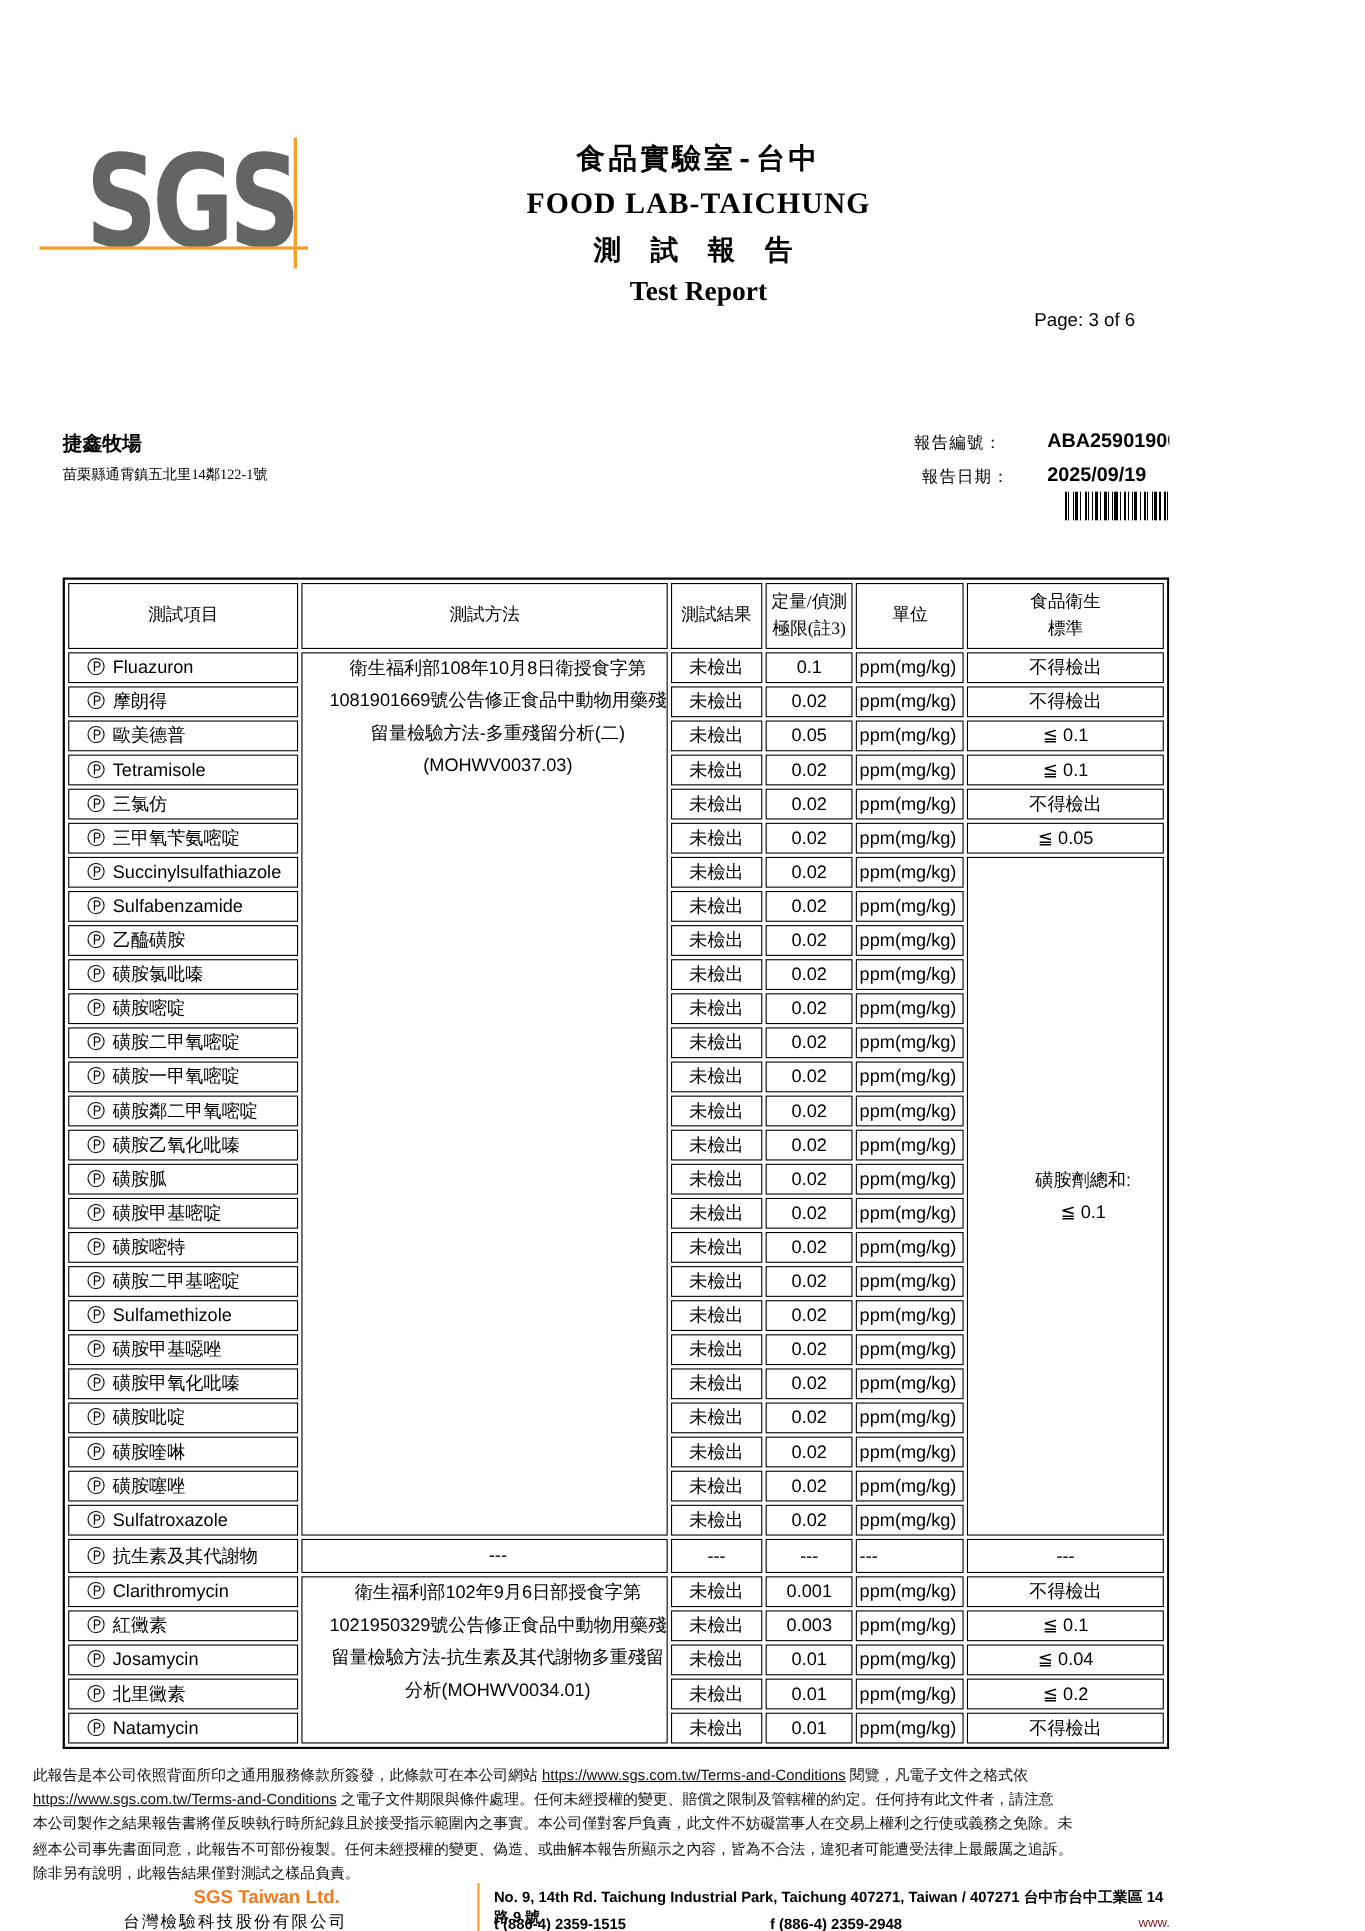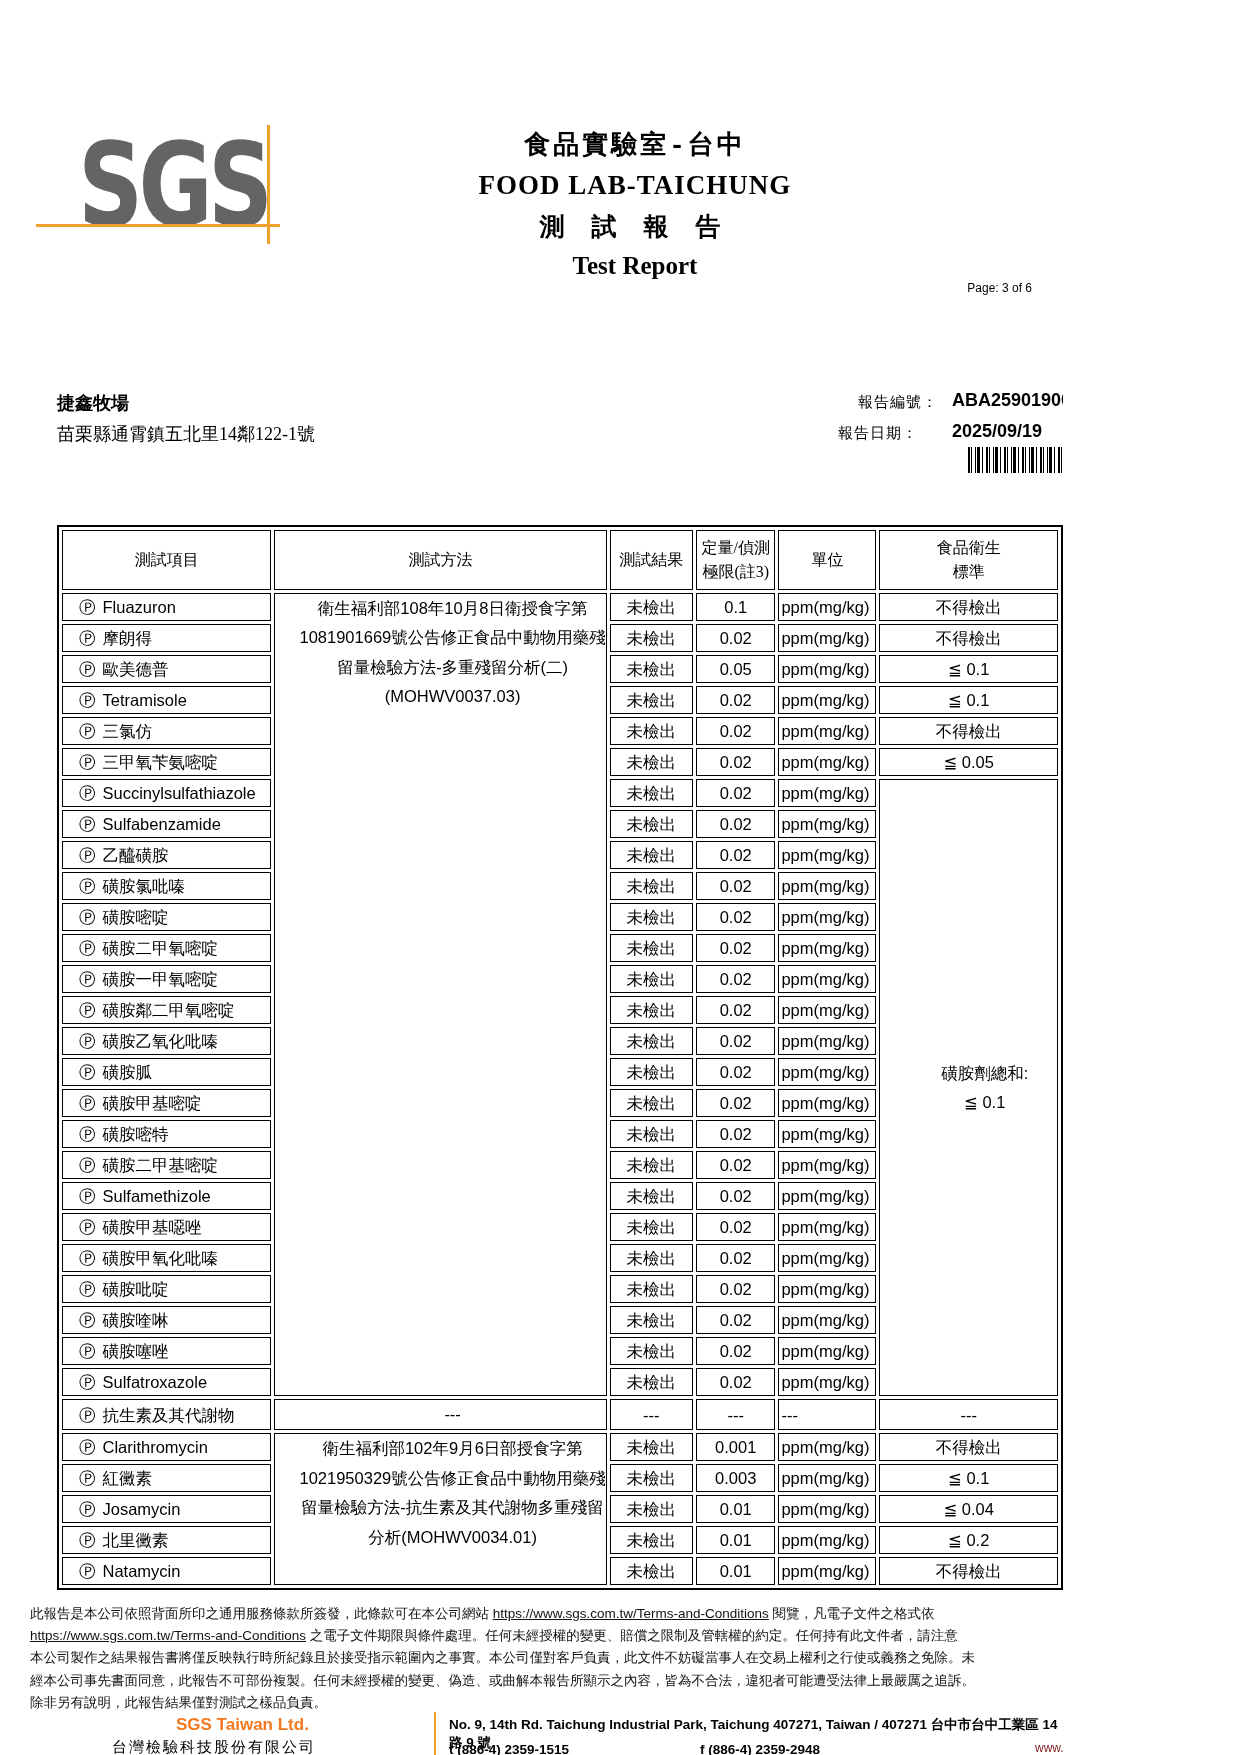--- a/index.html
+++ b/index.html
@@ -12,28 +12,28 @@
             font-family:"DejaVu Sans",sans-serif;}
   .logo-hline{position:absolute;left:36px;top:183px;width:244px;height:3px;background:#EFA02D;}
   .logo-vline{position:absolute;left:267px;top:84px;width:3px;height:119px;background:#EFA02D;}
 
   
   .title-block{position:absolute;left:375px;top:86px;width:520px;text-align:center;}
   .t1{font-size:26px;font-weight:700;font-family:Liberation Mono, monospace;letter-spacing:3px;}
   .t2{font-size:27px;font-weight:700;font-family:"Liberation Serif",serif;margin-top:8px;letter-spacing:1px;}
   .t3{font-size:25px;font-weight:700;margin-top:9px;letter-spacing:10px;}
   .t4{font-size:25px;font-weight:700;font-family:"Liberation Serif",serif;margin-top:9px;}
-  .page-label{position:absolute;top:240px;right:31px;font-size:12px;}
+  .page-label{position:absolute;top:240px;right:31px;font-size:17px;}
 
   
   .client-name{position:absolute;left:57px;top:350px;font-size:18px;font-weight:700;font-family:"Liberation Serif",serif;}
-  .client-address{position:absolute;left:57px;top:381px;font-size:18px;font-family:"Liberation Serif",serif;}
+  .client-address{position:absolute;left:57px;top:381px;font-size:13px;font-family:"Liberation Serif",serif;}
   .meta-label{position:absolute;font-size:15px;font-family:"Liberation Serif",serif;letter-spacing:1px;}
   .meta-value{position:absolute;font-size:18px;font-weight:700;}
-  .ml1{left:858px;top:352px;} .mv1{left:952px;top:349px;}
+  .ml1{left:831px;top:352px;} .mv1{left:952px;top:349px;}
   .ml2{left:838px;top:383px;} .mv2{left:952px;top:380px;}
   .barcode{position:absolute;left:968px;top:406px;width:218px;height:26px;
     background:repeating-linear-gradient(90deg,#000 0 2px,#fff 2px 3px,#000 3px 4px,#fff 4px 7px,
                #000 7px 8px,#fff 8px 9px,#000 9px 12px,#fff 12px 14px,#000 14px 15px,#fff 15px 18px);}
 
   
   .results-table{position:absolute;left:57px;top:484px;border-collapse:separate;border-spacing:3px;
                  border:2px solid #000;table-layout:fixed;}
   .results-table th,.results-table td{border:1px solid #000;overflow:hidden;}
   .results-table th{height:56px;font-weight:400;font-size:16px;font-family:"Liberation Serif",serif;

